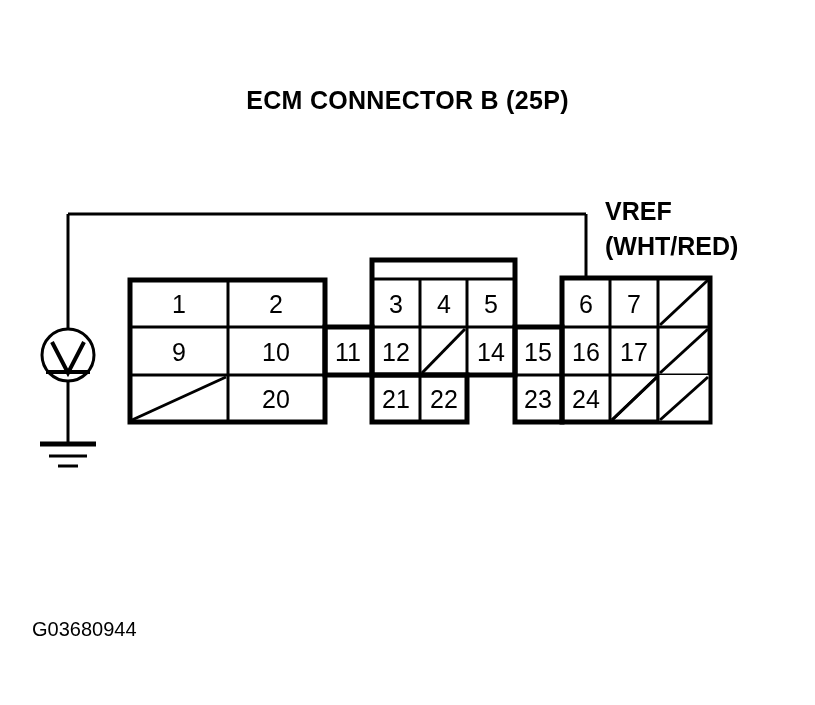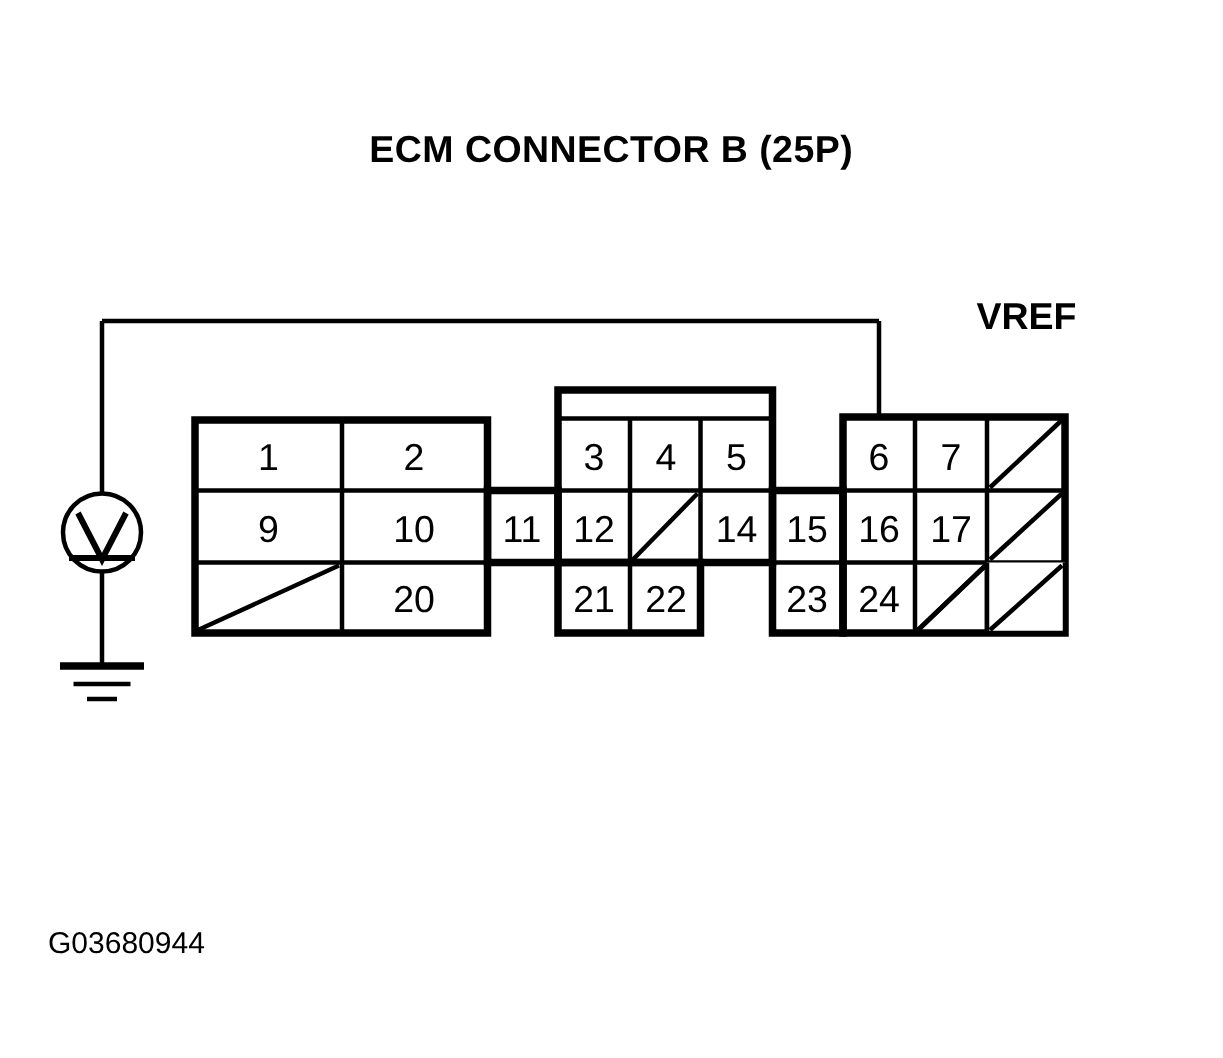--- a/index.html
+++ b/index.html
@@ -6,40 +6,41 @@
   body{width:815px;height:705px;position:relative;overflow:hidden;
        font-family:"Liberation Sans",sans-serif;color:#000;}
 
   .canvas{position:absolute;left:0;top:12px;width:815px;height:705px;}
 
   .ttl{position:absolute;left:0;top:74px;width:815px;text-align:center;
        font-size:25px;font-weight:bold;letter-spacing:.3px;}
 
   .vref{position:absolute;left:605px;top:182px;font-size:25px;font-weight:bold;
         line-height:35px;}
-  .vref div{white-space:nowrap;margin-left:46px;}
+  .vref div{white-space:nowrap;}
 
   .cap{position:absolute;left:0;top:553px;width:815px;text-align:center;
        font-size:25px;}
 
   .gid{position:absolute;left:32px;top:606px;font-size:20px;text-align:center;}
 
   svg{position:absolute;left:0;top:0;}
   .pin{font-family:"Liberation Sans",sans-serif;font-size:25px;
        text-anchor:middle;fill:#000;}
 </style>
 </head>
 <body>
 
 <div class="canvas">
 
   <div class="ttl">ECM CONNECTOR B (25P)</div>
 
   <div class="vref">
     <div>VREF</div>
+    <div>(WHT/RED)</div>
   </div>
 
   <svg width="815" height="705">
 
     <g>
 
       <line x1="68" y1="202" x2="586" y2="202" stroke="#000" stroke-width="3"></line>
 
       <line x1="68" y1="202" x2="68" y2="318" stroke="#000" stroke-width="3"></line>
 

